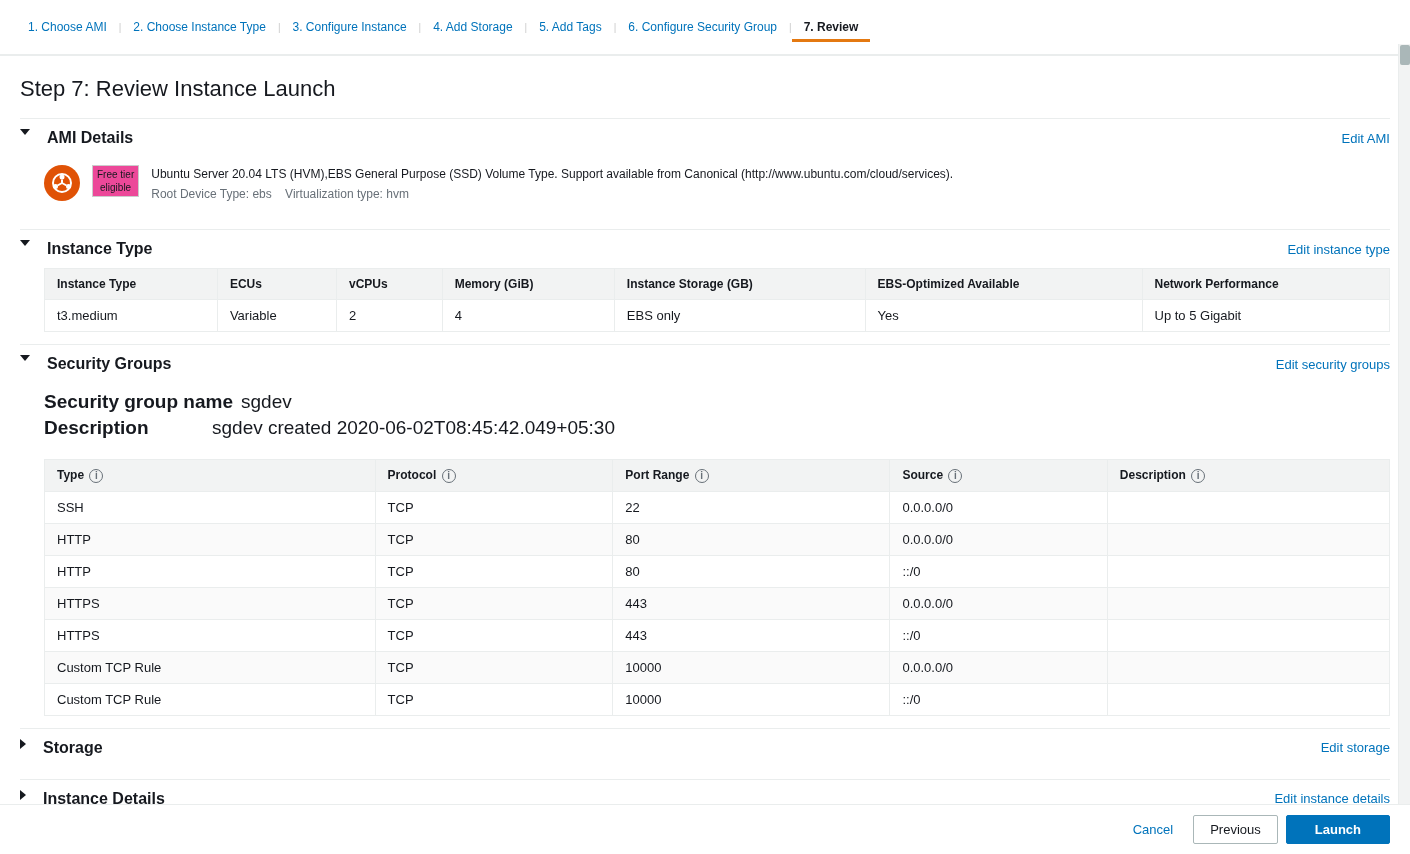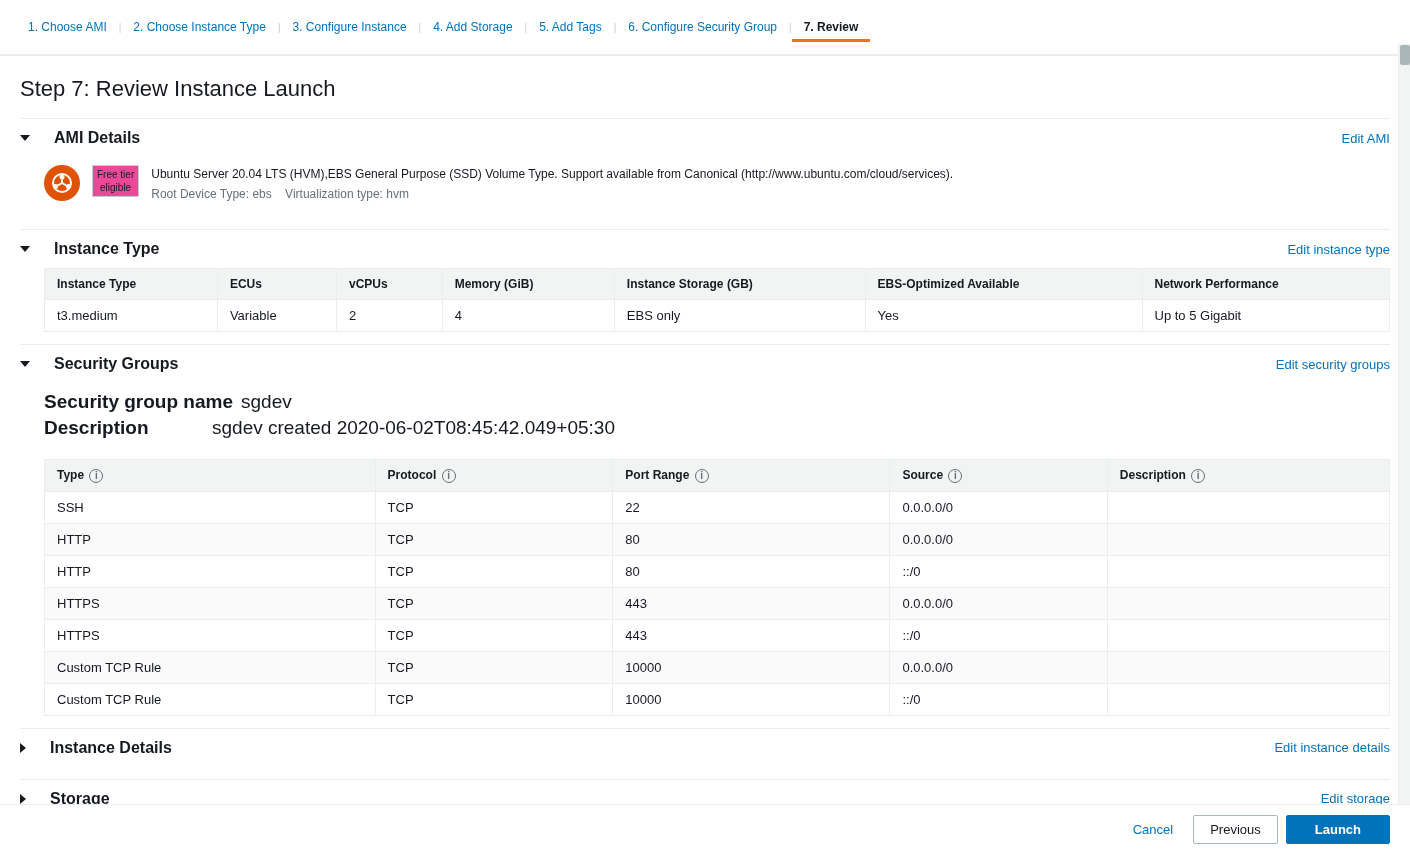--- a/index.html
+++ b/index.html
@@ -41,26 +41,26 @@
     
     .section { margin-bottom: 12px; border-top: 1px solid #eaeded; }
     .section-header {
       display: flex;
       align-items: center;
       justify-content: space-between;
       padding: 10px 0;
     }
     .section-title {
       display: flex;
-      align-items: center;
+      align-items: flex-start;
       font-size: 16px;
       font-weight: 600;
       color: #16191f;
       cursor: pointer;
-      gap: 24px;
+      gap: 17px;
     }
     .chevron {
       width: 0; height: 0;
       border-left: 5px solid transparent;
       border-right: 5px solid transparent;
       border-top: 6px solid #16191f;
       display: inline-block;
     }
     .chevron.right {
       border-top: 5px solid transparent;
@@ -380,39 +380,39 @@
               <td>TCP</td>
               <td>10000</td>
               <td>::/0</td>
               <td></td>
             </tr>
           </tbody>
       </table>
     </div>
   </div>
 
+  <div class="section storage-section">
+    <div class="section-header">
+      <div class="section-title">
+        <span class="chevron right"></span>
+        <span>Storage</span>
+      </div>
+      <span class="edit-link">Edit storage</span>
+    </div>
+  </div>
+
   <div class="section instance-details-section">
     <div class="section-header">
       <div class="section-title">
         <span class="chevron right"></span>
         <span>Instance Details</span>
       </div>
       <span class="edit-link">Edit instance details</span>
     </div>
   </div>
-
-  <div class="section storage-section">
-    <div class="section-header">
-      <div class="section-title">
-        <span class="chevron right"></span>
-        <span>Storage</span>
-      </div>
-      <span class="edit-link">Edit storage</span>
-    </div>
-  </div>
 </div>
 
 <div class="scroll-indicator">
   <div class="scroll-thumb"></div>
 </div>
 
 <div class="bottom-bar">
   <button class="btn-cancel">Cancel</button>
   <button class="btn-previous">Previous</button>
   <button class="btn-launch">Launch</button>

